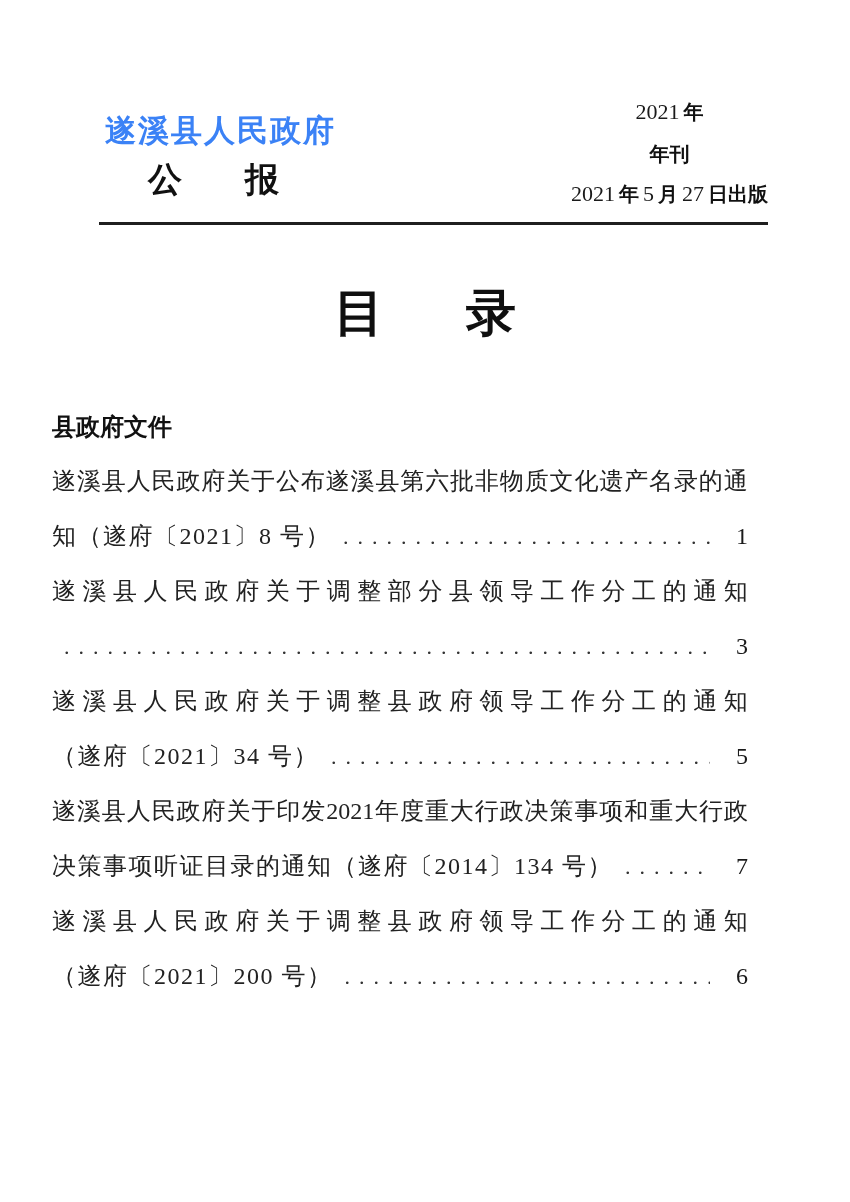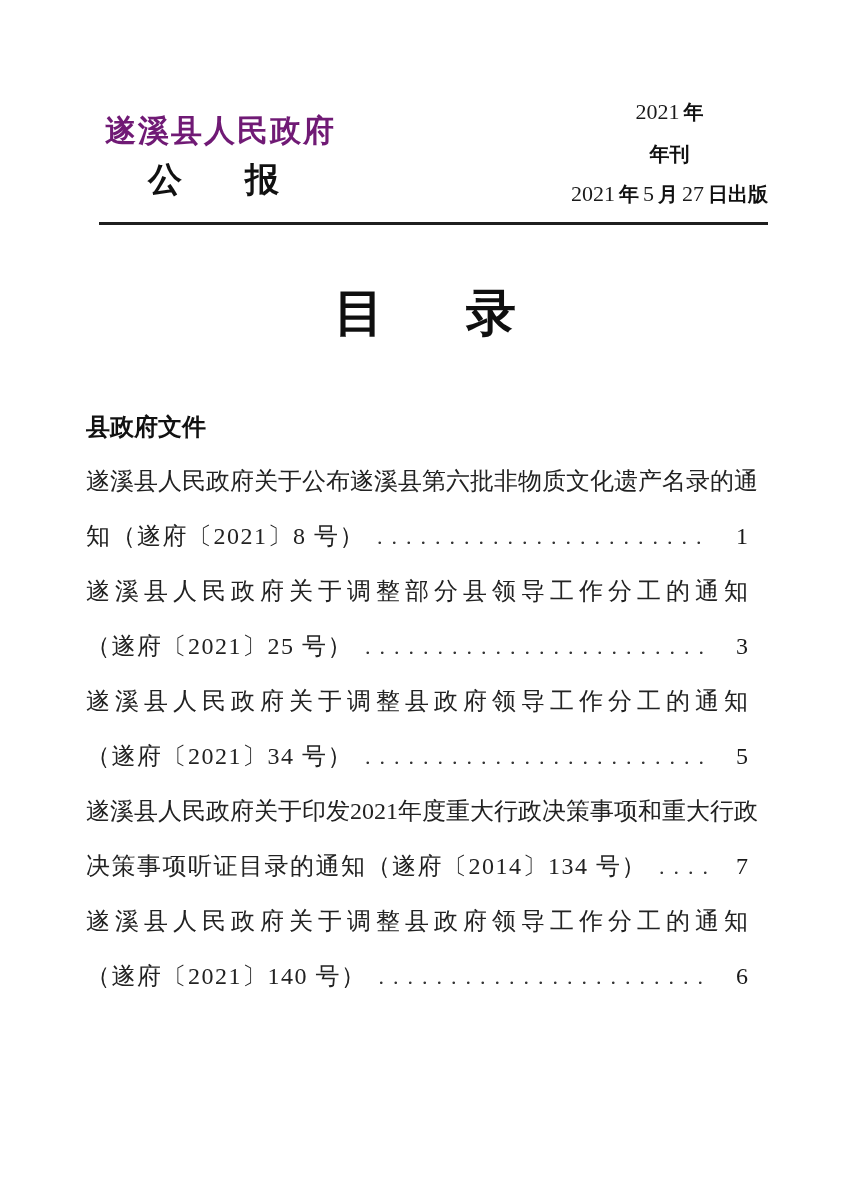--- a/index.html
+++ b/index.html
@@ -10,21 +10,21 @@
     color:#1a1a1a;
     overflow:hidden;
   }
   .page { width:850px; height:1202px; background:#fff; position:relative; }
 
   
   .masthead { display:flex; justify-content:space-between; align-items:flex-start; margin:98px 82px 0 99px; }
   .mast-left { padding-left:6px; }
   .org-name {
     font-size:31px; font-weight:bold; letter-spacing:2px; line-height:33px;
-    margin-top:16px; color:#701a75; font-family:"Liberation Serif", serif;
+    margin-top:16px; color:#3b82f6; font-family:"Liberation Serif", serif;
   }
   .gazette-word {
     display:flex; gap:63px; padding-left:43px; margin-top:15px;
     font-size:34px; font-weight:bold; line-height:36px; color:#111;
   }
   .mast-right { text-align:center; padding-top:2px;margin-left:8px; }
   .mast-right .row { line-height:24px; white-space:nowrap; }
   .row + .row { margin-top:16px; }
   .num { font-family:"Liberation Serif", serif; font-weight:normal; font-size:22px; color:#1a1a1a; }
   .cn  { font-family:"Liberation Sans", sans-serif; font-weight:bold; font-size:20px; color:#111; }
@@ -32,21 +32,21 @@
   .rule { border-top:3px solid #1f1f1f; margin:14px 82px 0 99px; }
 
   
   .toc-title {
     display:flex; justify-content:center; gap:82px;
     margin-top:62px; font-size:50px; font-weight:bold; line-height:52px;
     color:#0f0f0f; font-family:"Liberation Serif", serif;
   }
 
   
-  .toc { margin:0 102px 0 86px; }
+  .toc { margin:0 102px 0 52px; }
   .section-heading {
     margin-top:74px; font-size:24px; font-weight:bold; line-height:27px;
     font-family:"Liberation Sans", sans-serif; color:#111;
   }
   .tline { line-height:27px; margin-top:28px; font-size:24px; color:#222; }
   .tline1 { display:flex; justify-content:space-between; }
   .tline1 span { white-space:pre; }
   .tline2 { display:flex; align-items:center; }
   .l2text { letter-spacing:1.5px; white-space:pre; }
   .dots {
@@ -156,21 +156,20 @@
           <span>导</span>
           <span>工</span>
           <span>作</span>
           <span>分</span>
           <span>工</span>
           <span>的</span>
           <span>通</span>
           <span>知</span>
         </div>
       <div class="tline tline2">
-        <span class="l2text">（遂府〔2021〕25 号）</span>
         <span class="dots">............................................................</span>
         <span class="pagenum">3</span>
       </div>
     </div>
 
     <div class="toc-entry">
       <div class="tline tline1">
           <span>遂</span>
           <span>溪</span>
           <span>县</span>
@@ -259,20 +258,20 @@
           <span>导</span>
           <span>工</span>
           <span>作</span>
           <span>分</span>
           <span>工</span>
           <span>的</span>
           <span>通</span>
           <span>知</span>
         </div>
       <div class="tline tline2">
-        <span class="l2text">（遂府〔2021〕140 号）</span>
+        <span class="l2text">（遂府〔2021〕200 号）</span>
         <span class="dots">............................................................</span>
         <span class="pagenum">6</span>
       </div>
     </div>
 
   </div>
 </div>
 
 </body></html>

